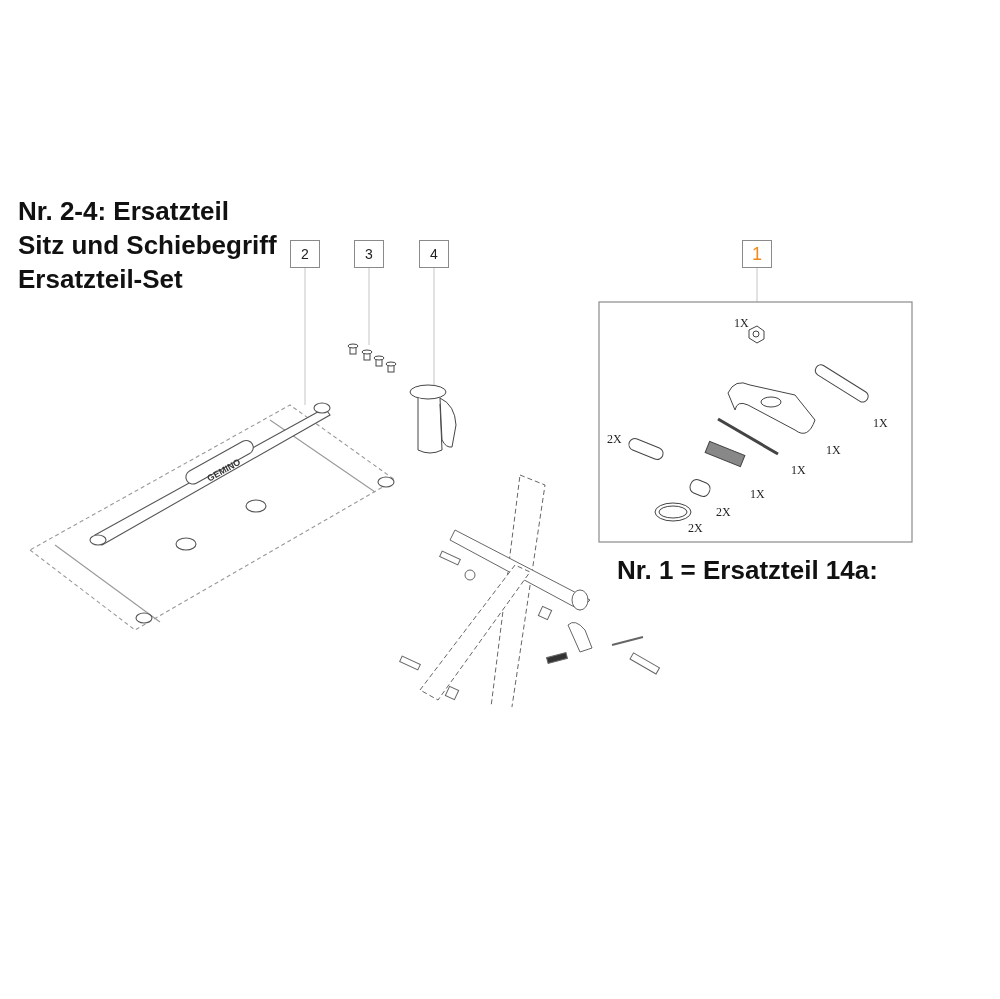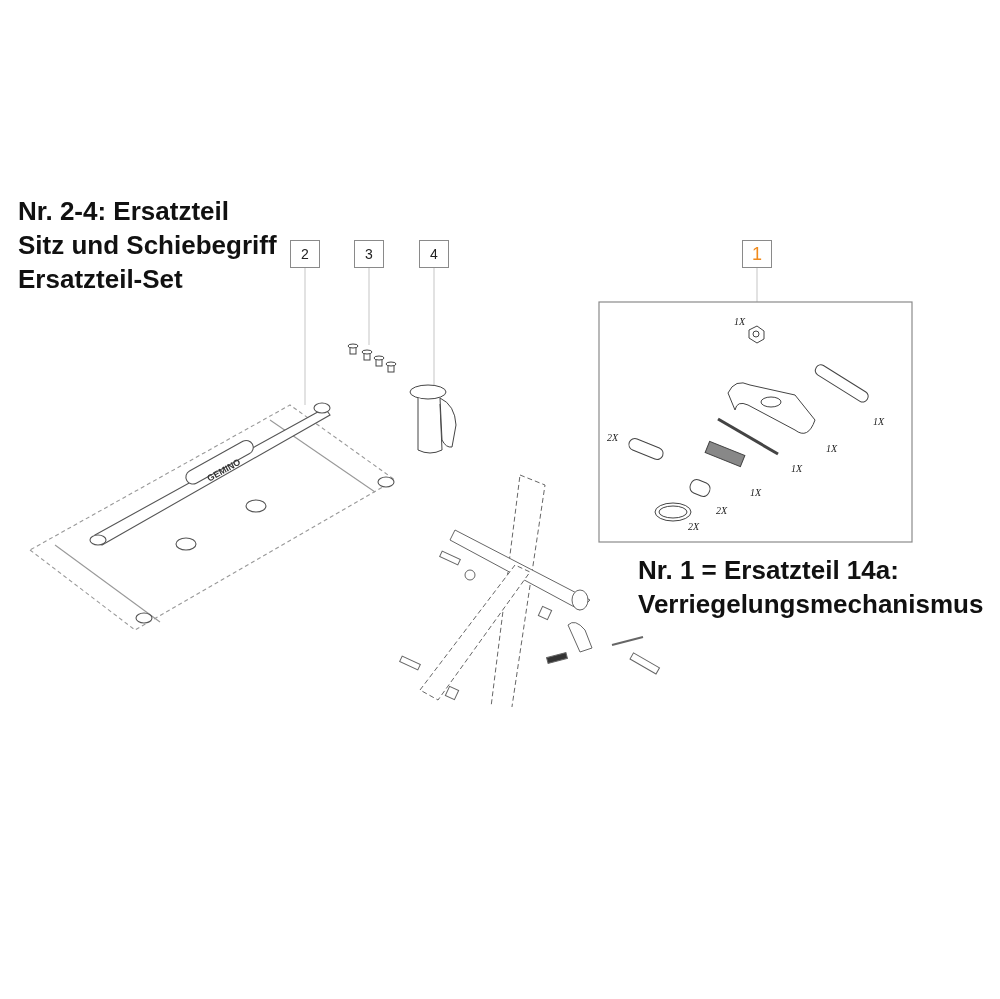--- a/index.html
+++ b/index.html
@@ -1,36 +1,35 @@
 <!DOCTYPE html>
 <html><head>
 <meta charset="utf-8">
 <style>
   html, body { margin: 0; padding: 0; background: #ffffff; }
   #canvas { position: relative; width: 1000px; height: 707px; background: #ffffff; overflow: hidden; font-family: "Liberation Sans", sans-serif; }
   .title-block { position: absolute; font-family: "Liberation Sans", sans-serif; font-weight: bold; color: #111111; font-size: 26px; line-height: 34px; white-space: nowrap; }
   .callout { position: absolute; width: 30px; height: 28px; border: 1px solid #8a8a8a; background: #fff; font-family: "Liberation Sans", sans-serif; font-size: 14px; color: #222; display: flex; align-items: center; justify-content: center; box-sizing: border-box; }
   .callout.orange { color: #f08a1c; font-size: 18px; }
-  .qty { position: absolute; font-family: "Liberation Serif", serif; font-size: 10px; color: #222; font-style: italic; }
+  .qty { position: absolute; font-family: "Liberation Serif", serif; font-size: 12px; color: #222; }
   svg { position: absolute; left: 0; top: 0; }
 </style>
 </head>
 <body>
 
 <div id="canvas">
 
   <div class="title-block" style="left:18px; top:194px;">
     <div>Nr. 2-4: Ersatzteil</div>
     <div>Sitz und Schiebegriff</div>
     <div>Ersatzteil-Set</div>
   </div>
 
-  <div class="title-block" style="left:638px; top:553px;">
+  <div class="title-block" style="left:617px; top:553px;">
     <div>Nr. 1 = Ersatzteil 14a:</div>
-    <div>Verriegelungsmechanismus</div>
   </div>
 
   <svg width="1000" height="999" viewBox="0 0 1000 999">
     <g stroke="#cfcfcf" stroke-width="1.2" fill="none">
 
       <line x1="305" y1="268" x2="305" y2="405"></line>
       <line x1="369" y1="268" x2="369" y2="345"></line>
       <line x1="434" y1="268" x2="434" y2="385"></line>
       <line x1="757" y1="268" x2="757" y2="302"></line>
     </g>

